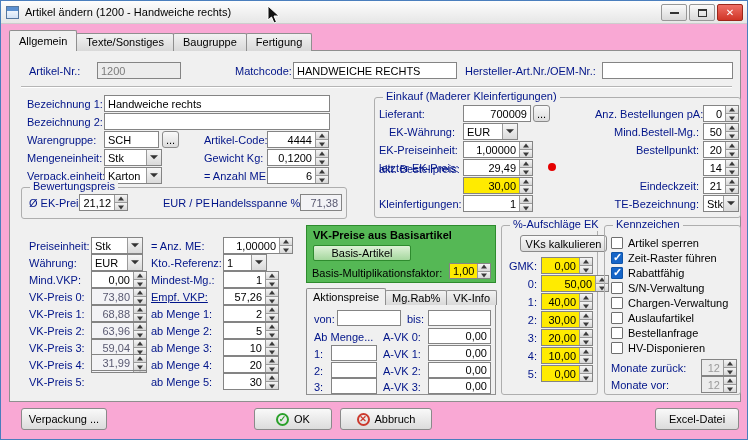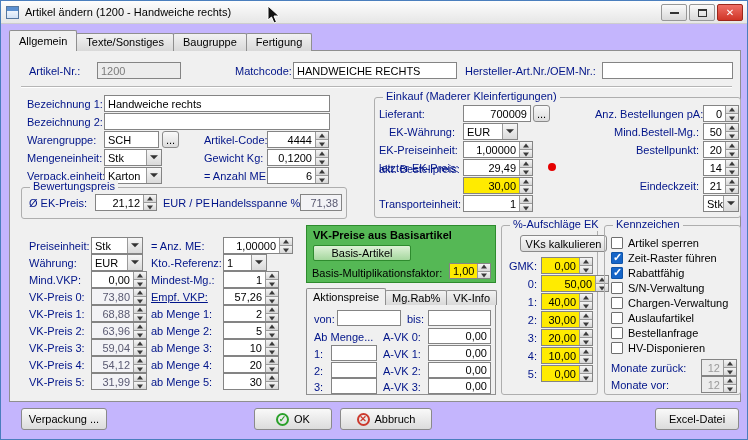--- a/index.html
+++ b/index.html
@@ -1,18 +1,18 @@
 <!DOCTYPE html>
 <html><head>
 <meta charset="utf-8">
 <style>
   *{margin:0;padding:0;box-sizing:border-box}
   html,body{background:#d8d8d8}
   body{width:748px;height:440px;font-family:"Liberation Sans",sans-serif}
-  .win{position:relative;width:748px;height:440px;background:#c4b5fd;border:1px solid #4a7ebd;font-size:11px;color:#000;overflow:hidden}
+  .win{position:relative;width:748px;height:440px;background:#f9a8d4;border:1px solid #4a7ebd;font-size:11px;color:#000;overflow:hidden}
   
   .tb{position:absolute;left:0;top:0;right:0;height:23px;background:linear-gradient(#fdfdfd,#e6e6e6);border-bottom:1px solid #cdcdcd;display:flex;align-items:center}
   .tb-ico{width:13px;height:13px;margin:0 6px 0 5px;border:1px solid #55779f;background:linear-gradient(#ffffff,#d2e2f6);position:relative}
   .tb-ico::before{content:"";position:absolute;left:0;right:0;top:0;height:4px;background:#5a8fd0}
   .tb-title{font-size:11px;color:#000;white-space:nowrap}
   .wbtns{position:absolute;right:4px;top:3px;display:flex;gap:2px}
   .wbtn{width:26px;height:17px;border:1px solid #979797;border-radius:2px;background:linear-gradient(#fafafa,#d9d9d9);display:flex;align-items:center;justify-content:center}
   .wbtn.close{background:linear-gradient(#ef7066,#d03527);border-color:#9c271a;color:#fff;font-size:10px;line-height:10px}
   .min-glyph{width:9px;height:2px;background:#333}
   .max-glyph{width:9px;height:8px;border:1px solid #333;border-top:2px solid #333}
@@ -155,21 +155,21 @@
       <span class="sp">
         <i class="su"></i>
         <i class="sd"></i>
       </span>
     </div>
 
   <div class="gb" style="left:20px;top:186px;width:326px;height:32px">
     <div class="gb-t">Bewertungspreis</div>
   </div>
   <div class="lbl" style="left:28px;top:196px">Ø EK-Preis:</div>
-  <div class="fld num" style="left:94px;top:193px;width:62px">
+  <div class="fld num" style="left:78px;top:193px;width:49px">
       <span class="v">21,12</span>
       <span class="sp">
         <i class="su"></i>
         <i class="sd"></i>
       </span>
     </div>
   <div class="lbl" style="left:162px;top:196px">EUR / PE</div>
   <div class="lbl" style="left:210px;top:196px">Handelsspanne %:</div>
   <div class="fld calc num" style="left:299px;top:193px;width:42px">
       <span class="v">71,38</span>
@@ -296,21 +296,21 @@
   <div class="lbl" style="left:150px;top:358px">ab Menge 4:</div>
   <div class="fld num" style="left:222px;top:355px;width:56px">
       <span class="v">20</span>
       <span class="sp">
         <i class="su"></i>
         <i class="sd"></i>
       </span>
     </div>
 
   <div class="lbl" style="left:28px;top:375px">VK-Preis 5:</div>
-  <div class="fld calc num" style="left:90px;top:372px;width:56px">
+  <div class="fld calc num" style="left:90px;top:353px;width:56px">
       <span class="v">31,99</span>
       <span class="sp">
         <i class="su"></i>
         <i class="sd"></i>
       </span>
     </div>
   <div class="lbl" style="left:150px;top:375px">ab Menge 5:</div>
   <div class="fld num" style="left:222px;top:372px;width:56px">
       <span class="v">30</span>
       <span class="sp">
@@ -411,21 +411,21 @@
     </div>
   <div class="dot" style="left:547px;top:162px"></div>
   <div class="lbl" style="left:378px;top:162px">akt. Bestellpreis:</div>
   <div class="fld ylw num" style="left:462px;top:176px;width:70px">
       <span class="v">30,00</span>
       <span class="sp">
         <i class="su"></i>
         <i class="sd"></i>
       </span>
     </div>
-  <div class="lbl" style="left:378px;top:197px">Transporteinheit:</div>
+  <div class="lbl" style="left:378px;top:197px">Kleinfertigungen:</div>
   <div class="fld num" style="left:462px;top:194px;width:70px">
       <span class="v">1</span>
       <span class="sp">
         <i class="su"></i>
         <i class="sd"></i>
       </span>
     </div>
 
   <div class="lbl r" style="left:594px;top:107px;width:104px">Anz. Bestellungen pA:</div>
   <div class="fld num" style="left:702px;top:104px;width:36px">
@@ -459,20 +459,21 @@
       </span>
     </div>
   <div class="lbl r" style="left:594px;top:179px;width:104px">Eindeckzeit:</div>
   <div class="fld num" style="left:702px;top:176px;width:36px">
       <span class="v">21</span>
       <span class="sp">
         <i class="su"></i>
         <i class="sd"></i>
       </span>
     </div>
+  <div class="lbl r" style="left:594px;top:197px;width:104px">TE-Bezeichnung:</div>
   <div class="fld" style="left:702px;top:194px;width:36px">
       <span class="v">Stk</span>
       <span class="ca"></span>
     </div>
 
   <div class="gb" style="left:500px;top:224px;width:97px;height:170px">
     <div class="gb-t">%-Aufschläge EK</div>
   </div>
   <div class="btn" style="left:519px;top:234px;width:87px;height:17px">VKs kalkulieren</div>
   <div class="lbl r" style="left:502px;top:259px;width:34px">GMK:</div>

